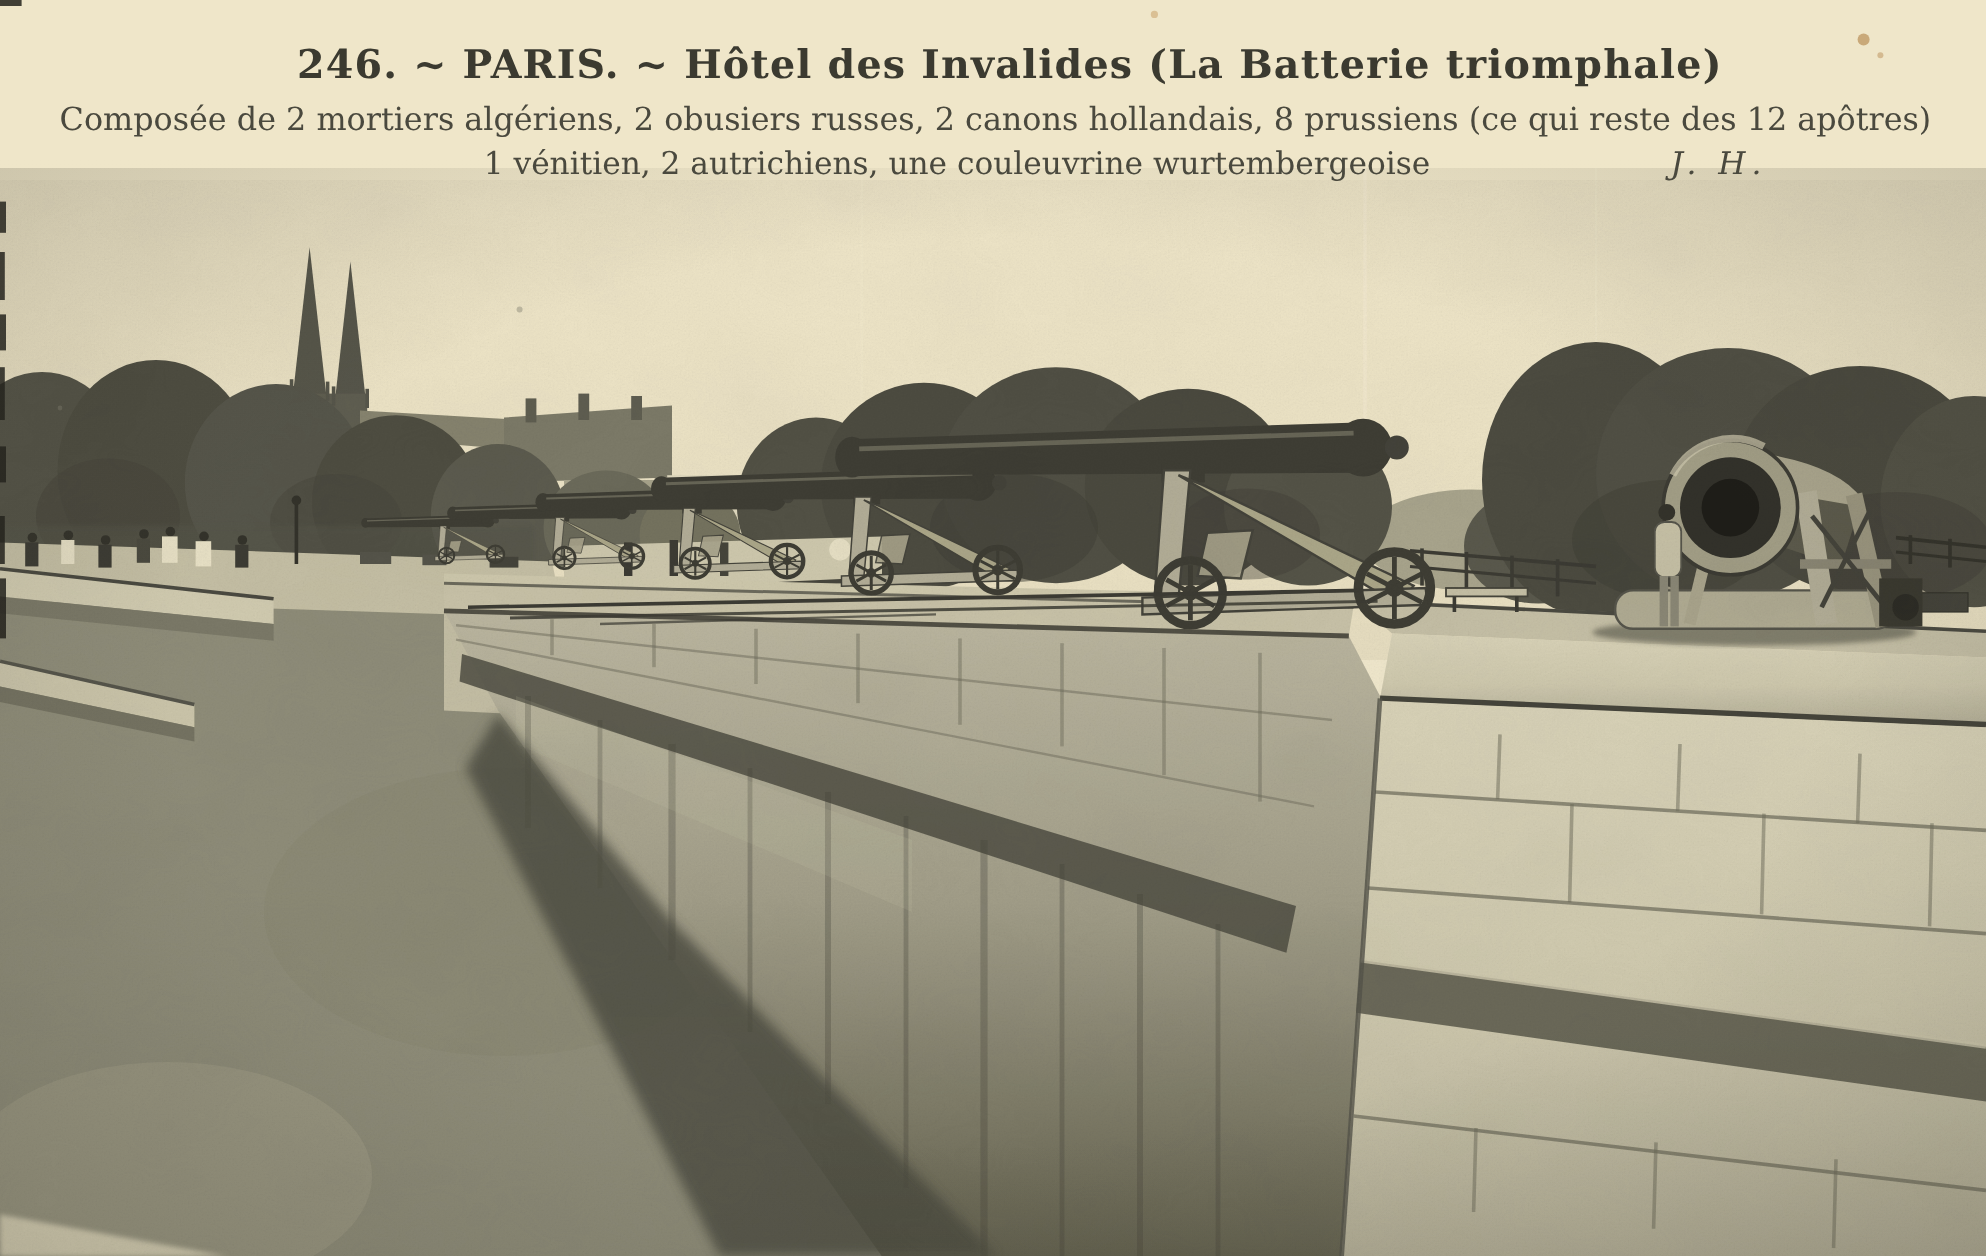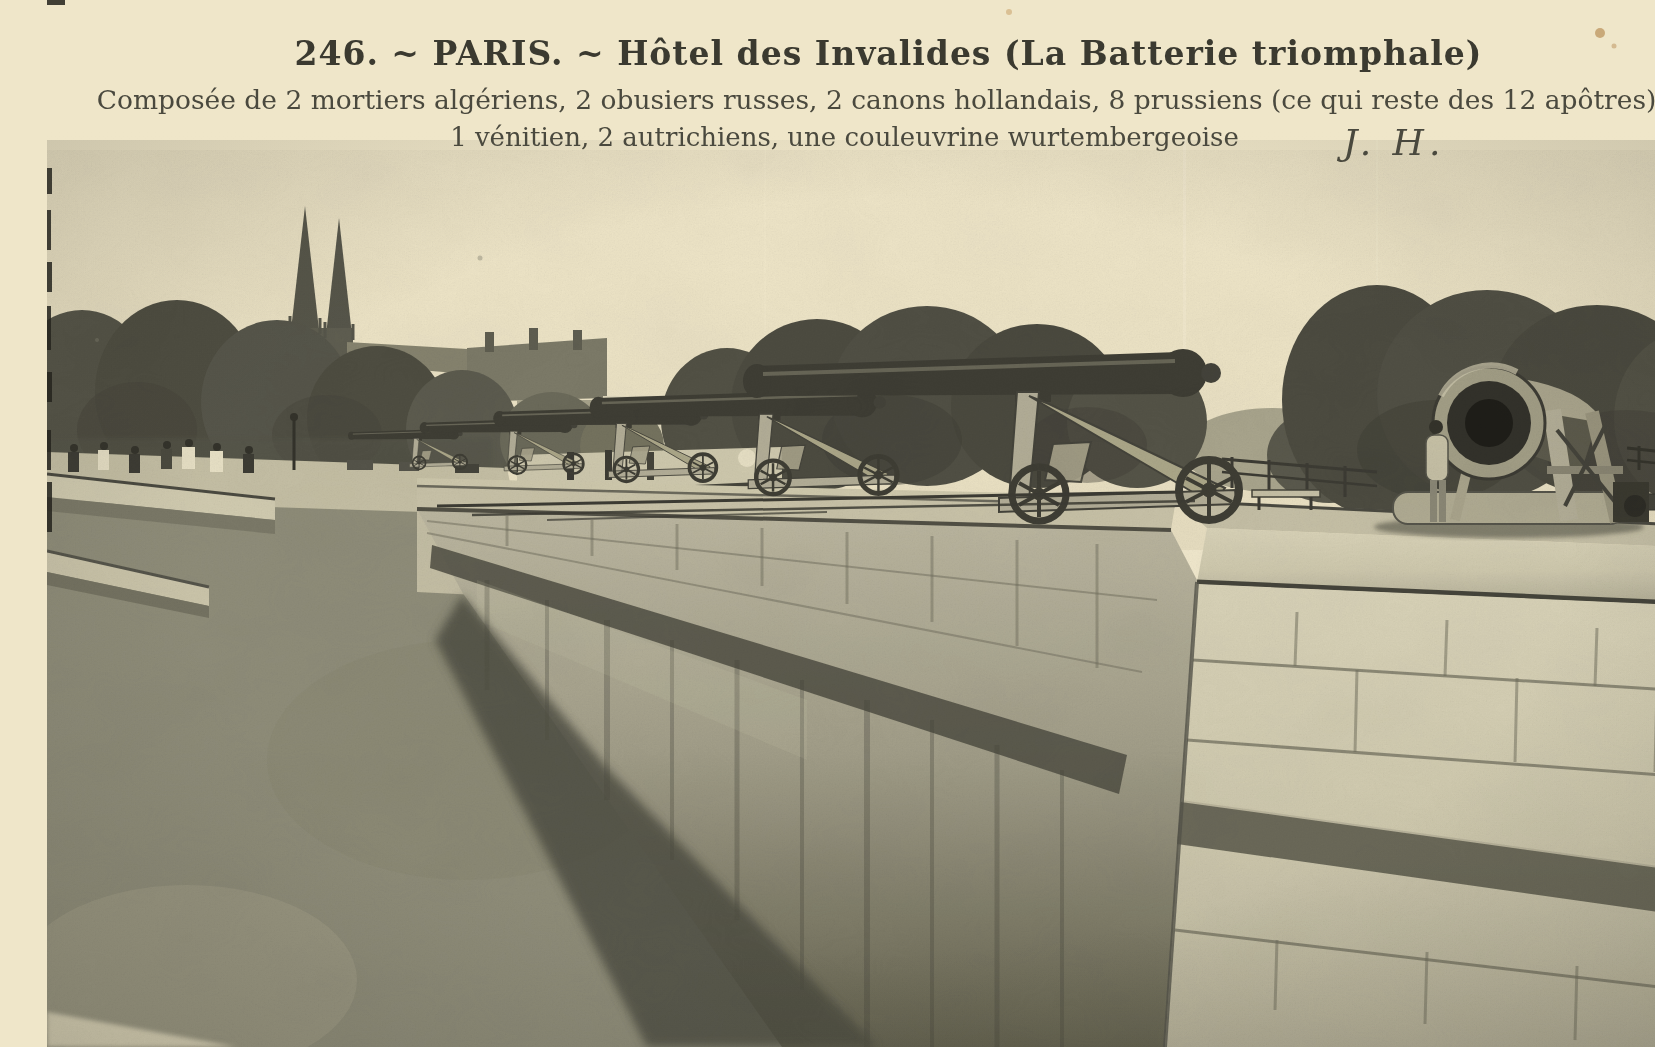--- a/index.html
+++ b/index.html
@@ -3,21 +3,21 @@
 <meta charset="utf-8">
 <style>
   html,body{margin:0;padding:0;}
   body{
     width:1655px;height:1047px;
     background:#efe6c9;
     overflow:hidden;
     position:relative;
     font-family:"DejaVu Serif", serif;
   }
-  .card{position:absolute;inset:0;margin-left:47px;}
+  .card{position:absolute;inset:0;}
   .photo-svg{position:absolute;left:0;top:0;z-index:0;}
   .header{
     position:absolute;top:0;left:0;width:1655px;
     text-align:center;color:#45443a;z-index:2;
   }
   .title{
     margin:0;padding-top:36px;
     font-weight:bold;font-size:33px;line-height:1.1;
     letter-spacing:1px;color:#3b3a30;
     transform:translateX(14px);
@@ -26,22 +26,22 @@
     margin:0;padding-top:13px;
     font-size:26.5px;line-height:1.1;color:#4a493e;
     transform:translateX(2px);
   }
   .sub2{
     margin:0;padding-top:9px;
     font-size:26px;line-height:1.1;color:#4a493e;
     transform:translateX(-30px);
   }
   .monogram{
-    position:absolute;left:1296px;top:122px;
-    font-style:italic;font-size:36px;letter-spacing:5px;color:#4a493e;
+    position:absolute;left:1392px;top:122px;
+    font-style:italic;font-size:26px;letter-spacing:5px;color:#4a493e;
   }
 </style>
 </head>
 <body>
 
 <div class="card">
 
 <svg class="photo-svg" width="1655" height="1047" viewBox="0 0 1655 1047" xmlns="http://www.w3.org/2000/svg">
   <defs>
     <linearGradient id="skyG" x1="0" y1="0" x2="0" y2="1">

